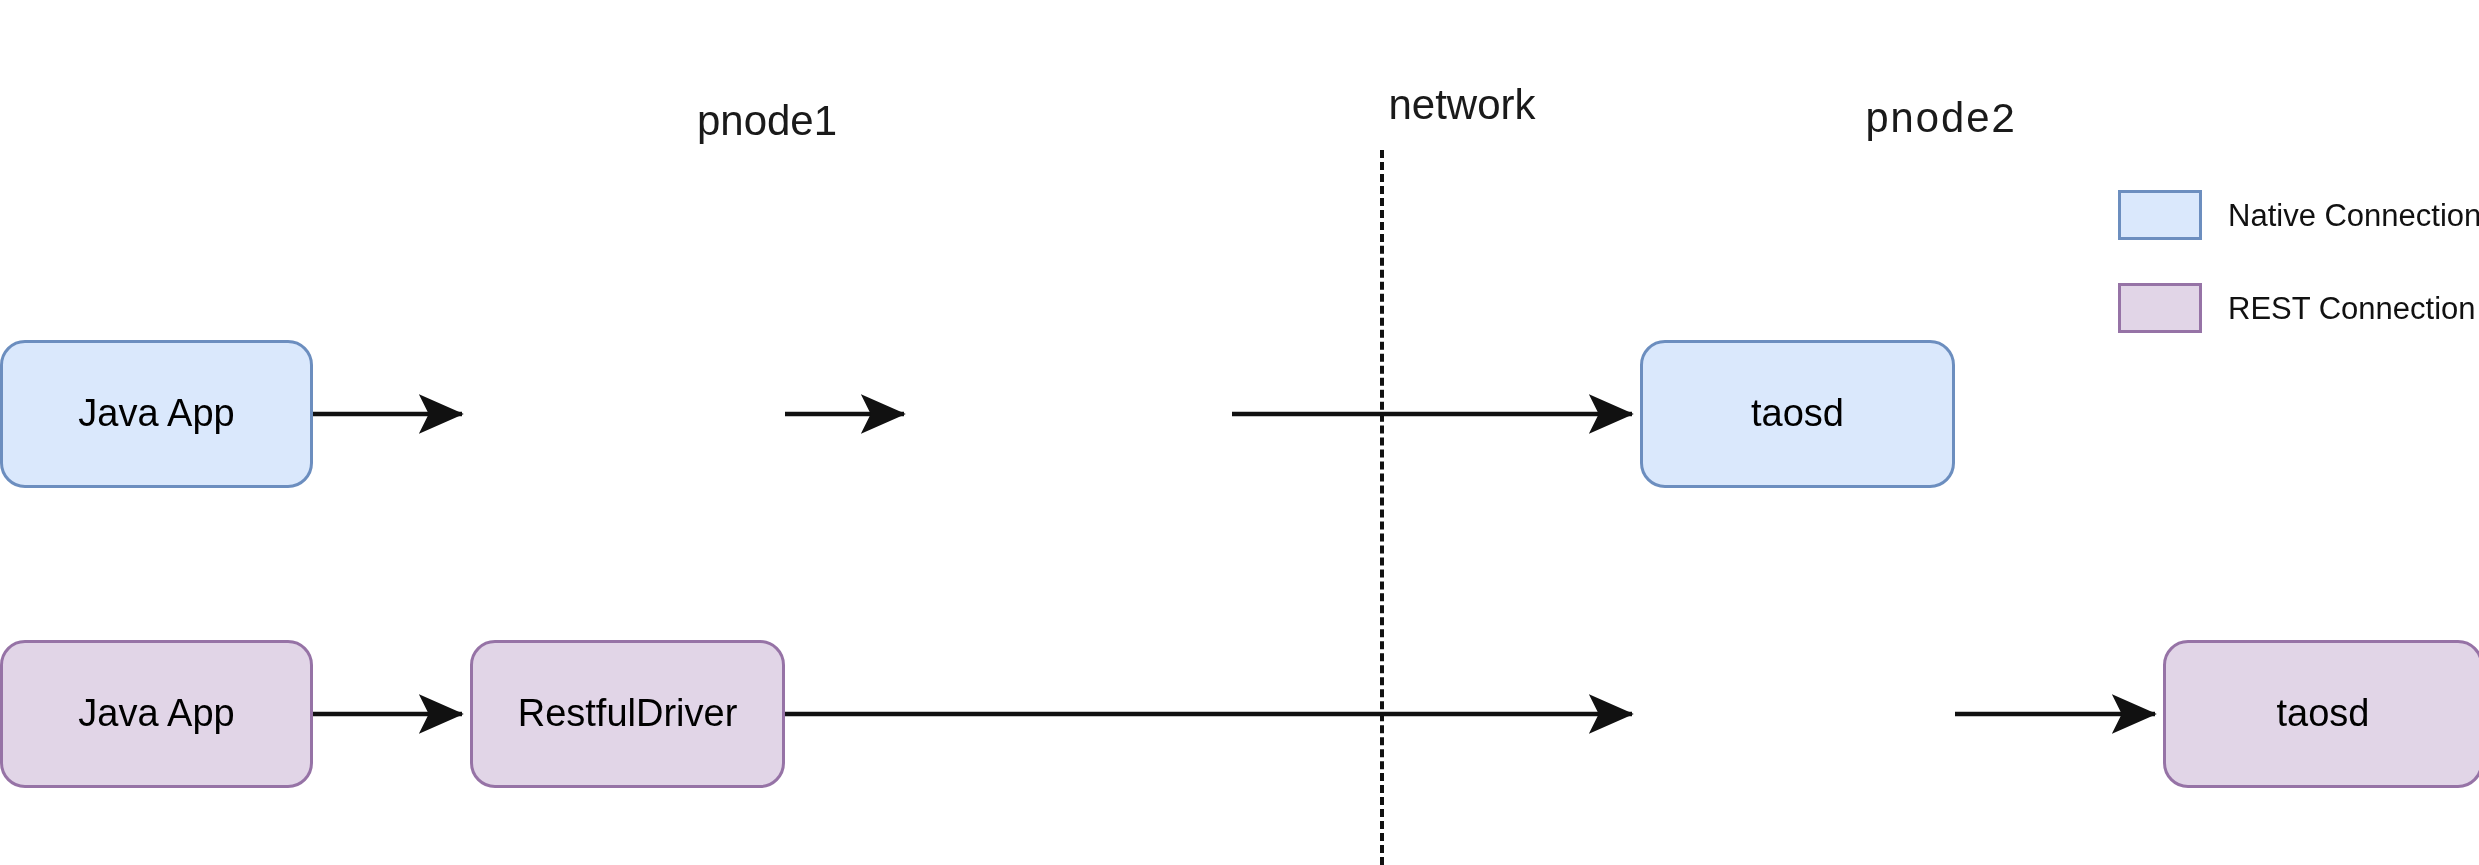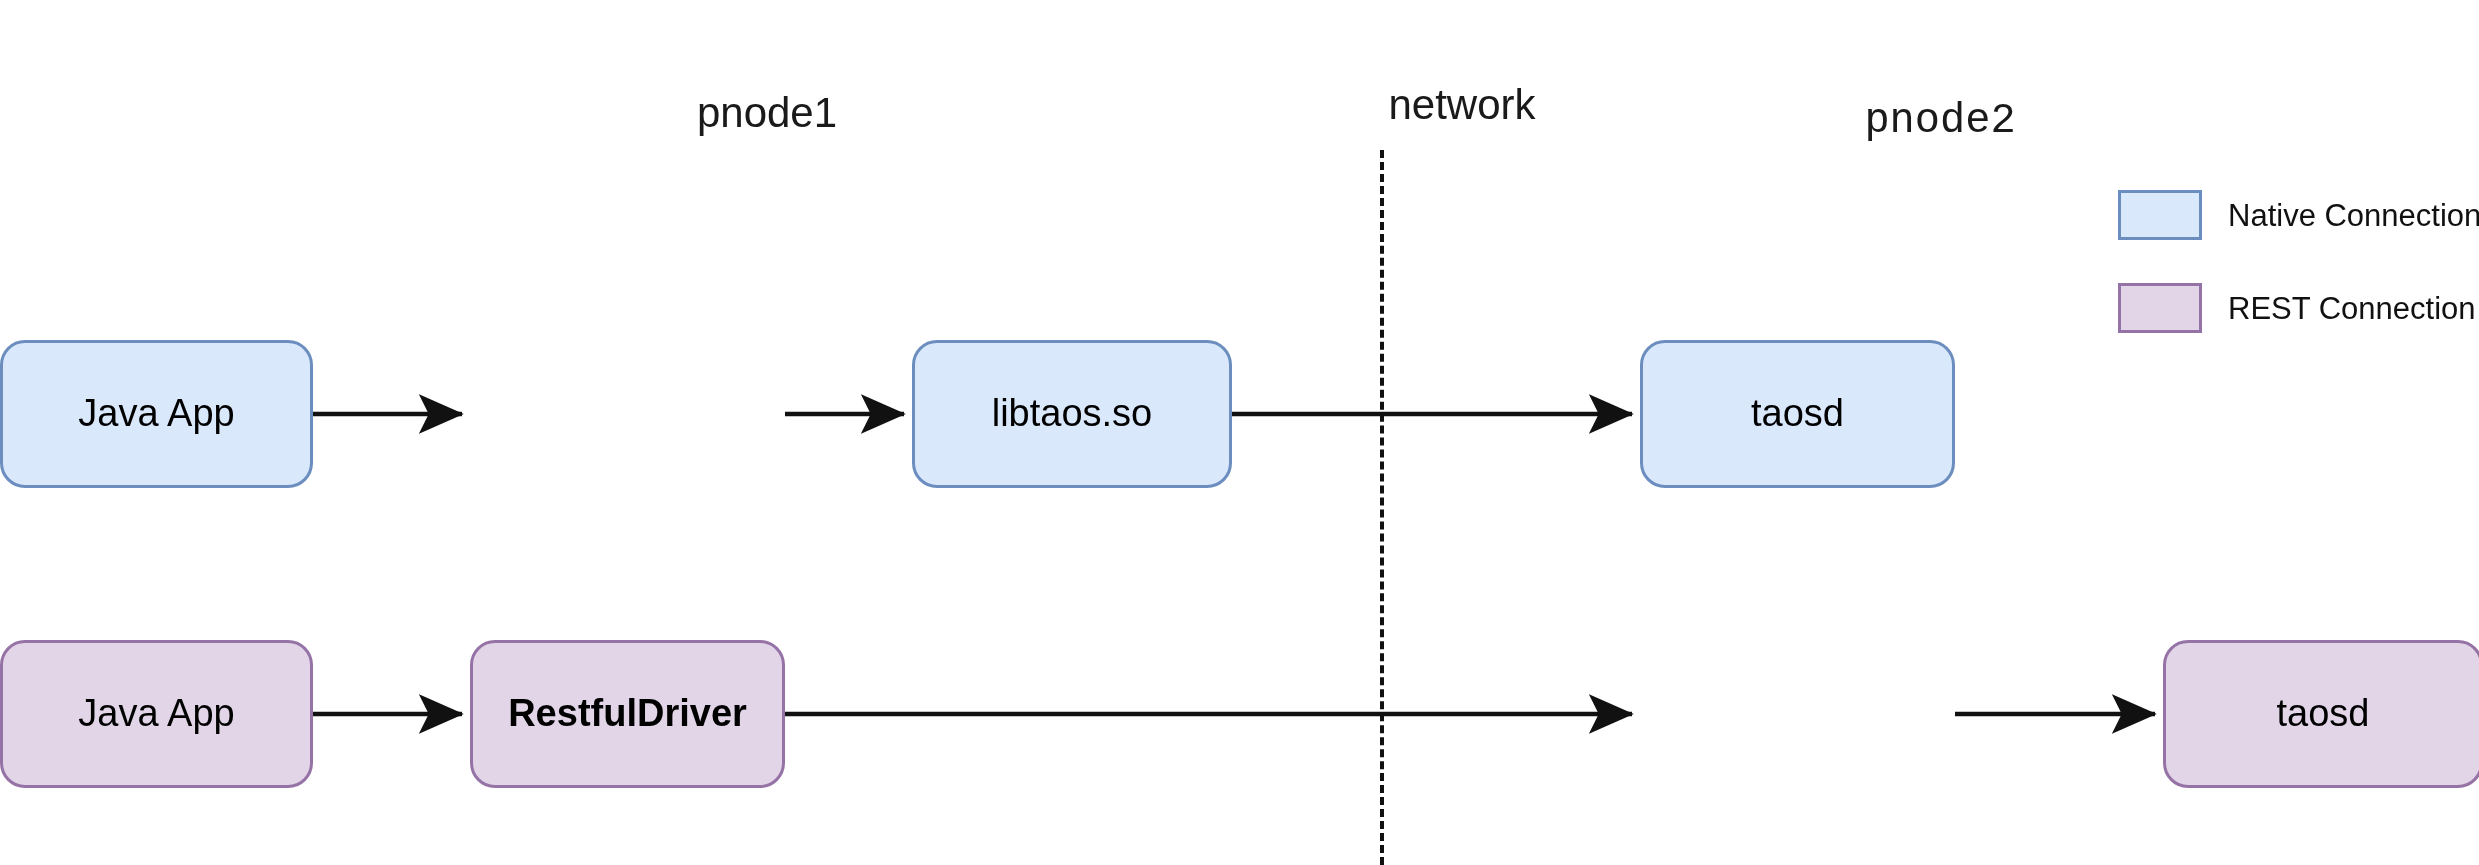--- a/index.html
+++ b/index.html
@@ -20,21 +20,21 @@
   .swatch.blue{background:#dae8fc;border-color:#6c8ebf;}
   .swatch.purple{background:#e1d5e7;border-color:#9673a6;}
   .legend-text{margin-left:26px;font-size:31px;line-height:1;white-space:nowrap;color:#111;}
   svg.edges{position:absolute;left:0;top:0;width:2479px;height:865px;overflow:visible;}
 </style>
 </head>
 <body>
 
 <div id="canvas">
 
-  <div class="col-label" style="left:767px;top:92px;text-align:right;">pnode1</div>
+  <div class="col-label" style="left:767px;top:100px;text-align:right;">pnode1</div>
   <div class="col-label" style="left:1462px;top:84px;">network</div>
   <div class="col-label" style="left:1940px;top:100px;font-family:Liberation Mono, monospace;">pnode2</div>
 
   <div class="divider" style="left:1380px;top:150px;height:715px;"></div>
 
   <svg class="edges" viewBox="0 0 2479 865" preserveAspectRatio="none">
     <defs>
       <marker id="ah" markerWidth="11" markerHeight="11" refX="9.6" refY="5" orient="auto" markerUnits="strokeWidth">
         <path d="M0,0.6 L10,5 L0,9.4 L2.2,5 Z" fill="#111"></path>
       </marker>
@@ -43,25 +43,24 @@
       <line x1="313" y1="414" x2="462" y2="414"></line>
       <line x1="785" y1="414" x2="904" y2="414"></line>
       <line x1="1232" y1="414" x2="1632" y2="414"></line>
       <line x1="313" y1="714" x2="462" y2="714"></line>
       <line x1="785" y1="714" x2="1632" y2="714"></line>
       <line x1="1955" y1="714" x2="2155" y2="714"></line>
     </g>
   </svg>
 
   <div class="node blue" style="left:0px;top:340px;width:313px;height:148px;">Java App</div>
-  <div class="node blue" style="left:912px;top:340px;width:320px;height:148px;">libtaos.so</div>
   <div class="node blue" style="left:1640px;top:340px;width:315px;height:148px;">taosd</div>
 
   <div class="node purple" style="left:0px;top:640px;width:313px;height:148px;">Java App</div>
-  <div class="node purple" style="left:470px;top:640px;width:315px;height:148px;font-weight:bold;">RestfulDriver</div>
+  <div class="node purple" style="left:470px;top:640px;width:315px;height:148px;">RestfulDriver</div>
   <div class="node purple" style="left:2163px;top:640px;width:320px;height:148px;">taosd</div>
 
   <div class="legend" style="left:2118px;top:0px;">
     <div class="legend-row" style="left:0px;top:190px;">
       <span class="swatch blue"></span>
       <span class="legend-text">Native Connection</span>
     </div>
     <div class="legend-row" style="left:0px;top:283px;">
       <span class="swatch purple"></span>
       <span class="legend-text">REST Connection</span>

